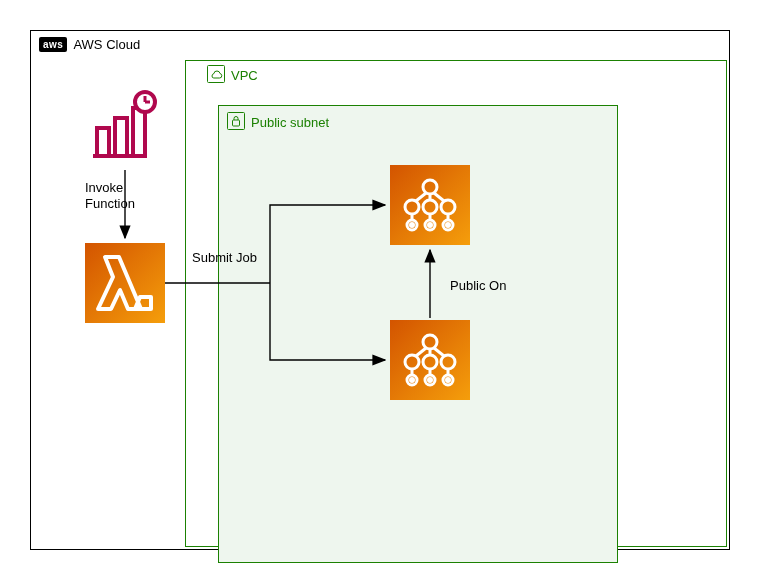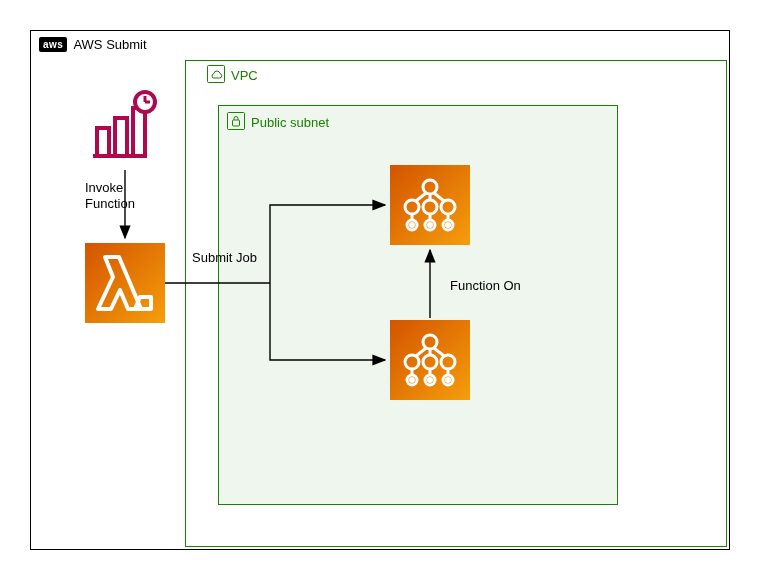--- a/index.html
+++ b/index.html
@@ -62,21 +62,21 @@
     align-items: center;
     gap: 6px;
     color: #1b8102;
     font-size: 13px;
     padding-left: 15px;
   }
   .subnet {
     left: 218px;
     top: 105px;
     width: 400px;
-    height: 400px;
+    height: 458px;
     border: 1px solid #1b8102;
     background: #eef6ee;
   }
   .subnet-label {
     position: absolute;
     top: 6px;
     left: 8px;
     display: flex;
     align-items: center;
     gap: 6px;
@@ -103,21 +103,21 @@
   }
 </style>
 </head>
 <body>
 
 <div class="canvas">
 
   <div class="box aws-cloud">
     <div class="aws-cloud-label">
       <span class="aws-badge">aws</span>
-      <span>AWS Submit</span>
+      <span>AWS Cloud</span>
     </div>
   </div>
 
   <div class="box vpc">
     <div class="vpc-label">
       <span>
         <svg width="18" height="18" viewBox="0 0 18 18">
           <rect x="0.5" y="0.5" width="17" height="17" rx="1" fill="none" stroke="#1b8102" stroke-width="1"></rect>
           <path d="M5 11 q0-2 2-2.5 q0-2.5 3-2.5 q2.5 0 3 2.5 q1.8 0.4 1.8 2.2 q0 2.3-2.3 2.3 H6.8 Q5 13 5 11 Z" fill="none" stroke="#1b8102" stroke-width="1"></path>
         </svg>
@@ -226,21 +226,21 @@
         <line x1="58" y1="49" x2="58" y2="55"></line>
       </g>
     </svg>
   </div>
 
   <div class="label-text" style="left:85px; top:180px; width:80px; white-space:pre-line;">Invoke
 Function</div>
 
   <div class="label-text" style="left:192px; top:250px; width:90px; text-align:left;">Submit Job</div>
 
-  <div class="label-text" style="left:450px; top:278px; width:110px; text-align:left;">Function On</div>
+  <div class="label-text" style="left:450px; top:278px; width:110px; text-align:left;">Public On</div>
 
   <svg class="overlay">
     <defs>
       <marker id="arrowhead" markerWidth="10" markerHeight="8" refX="9" refY="4" orient="auto">
         <path d="M0,0 L10,4 L0,8 Z" fill="#000"></path>
       </marker>
     </defs>
 
     <line x1="125" y1="170" x2="125" y2="238" stroke="#000" stroke-width="1.4" marker-end="url(#arrowhead)"></line>
 

